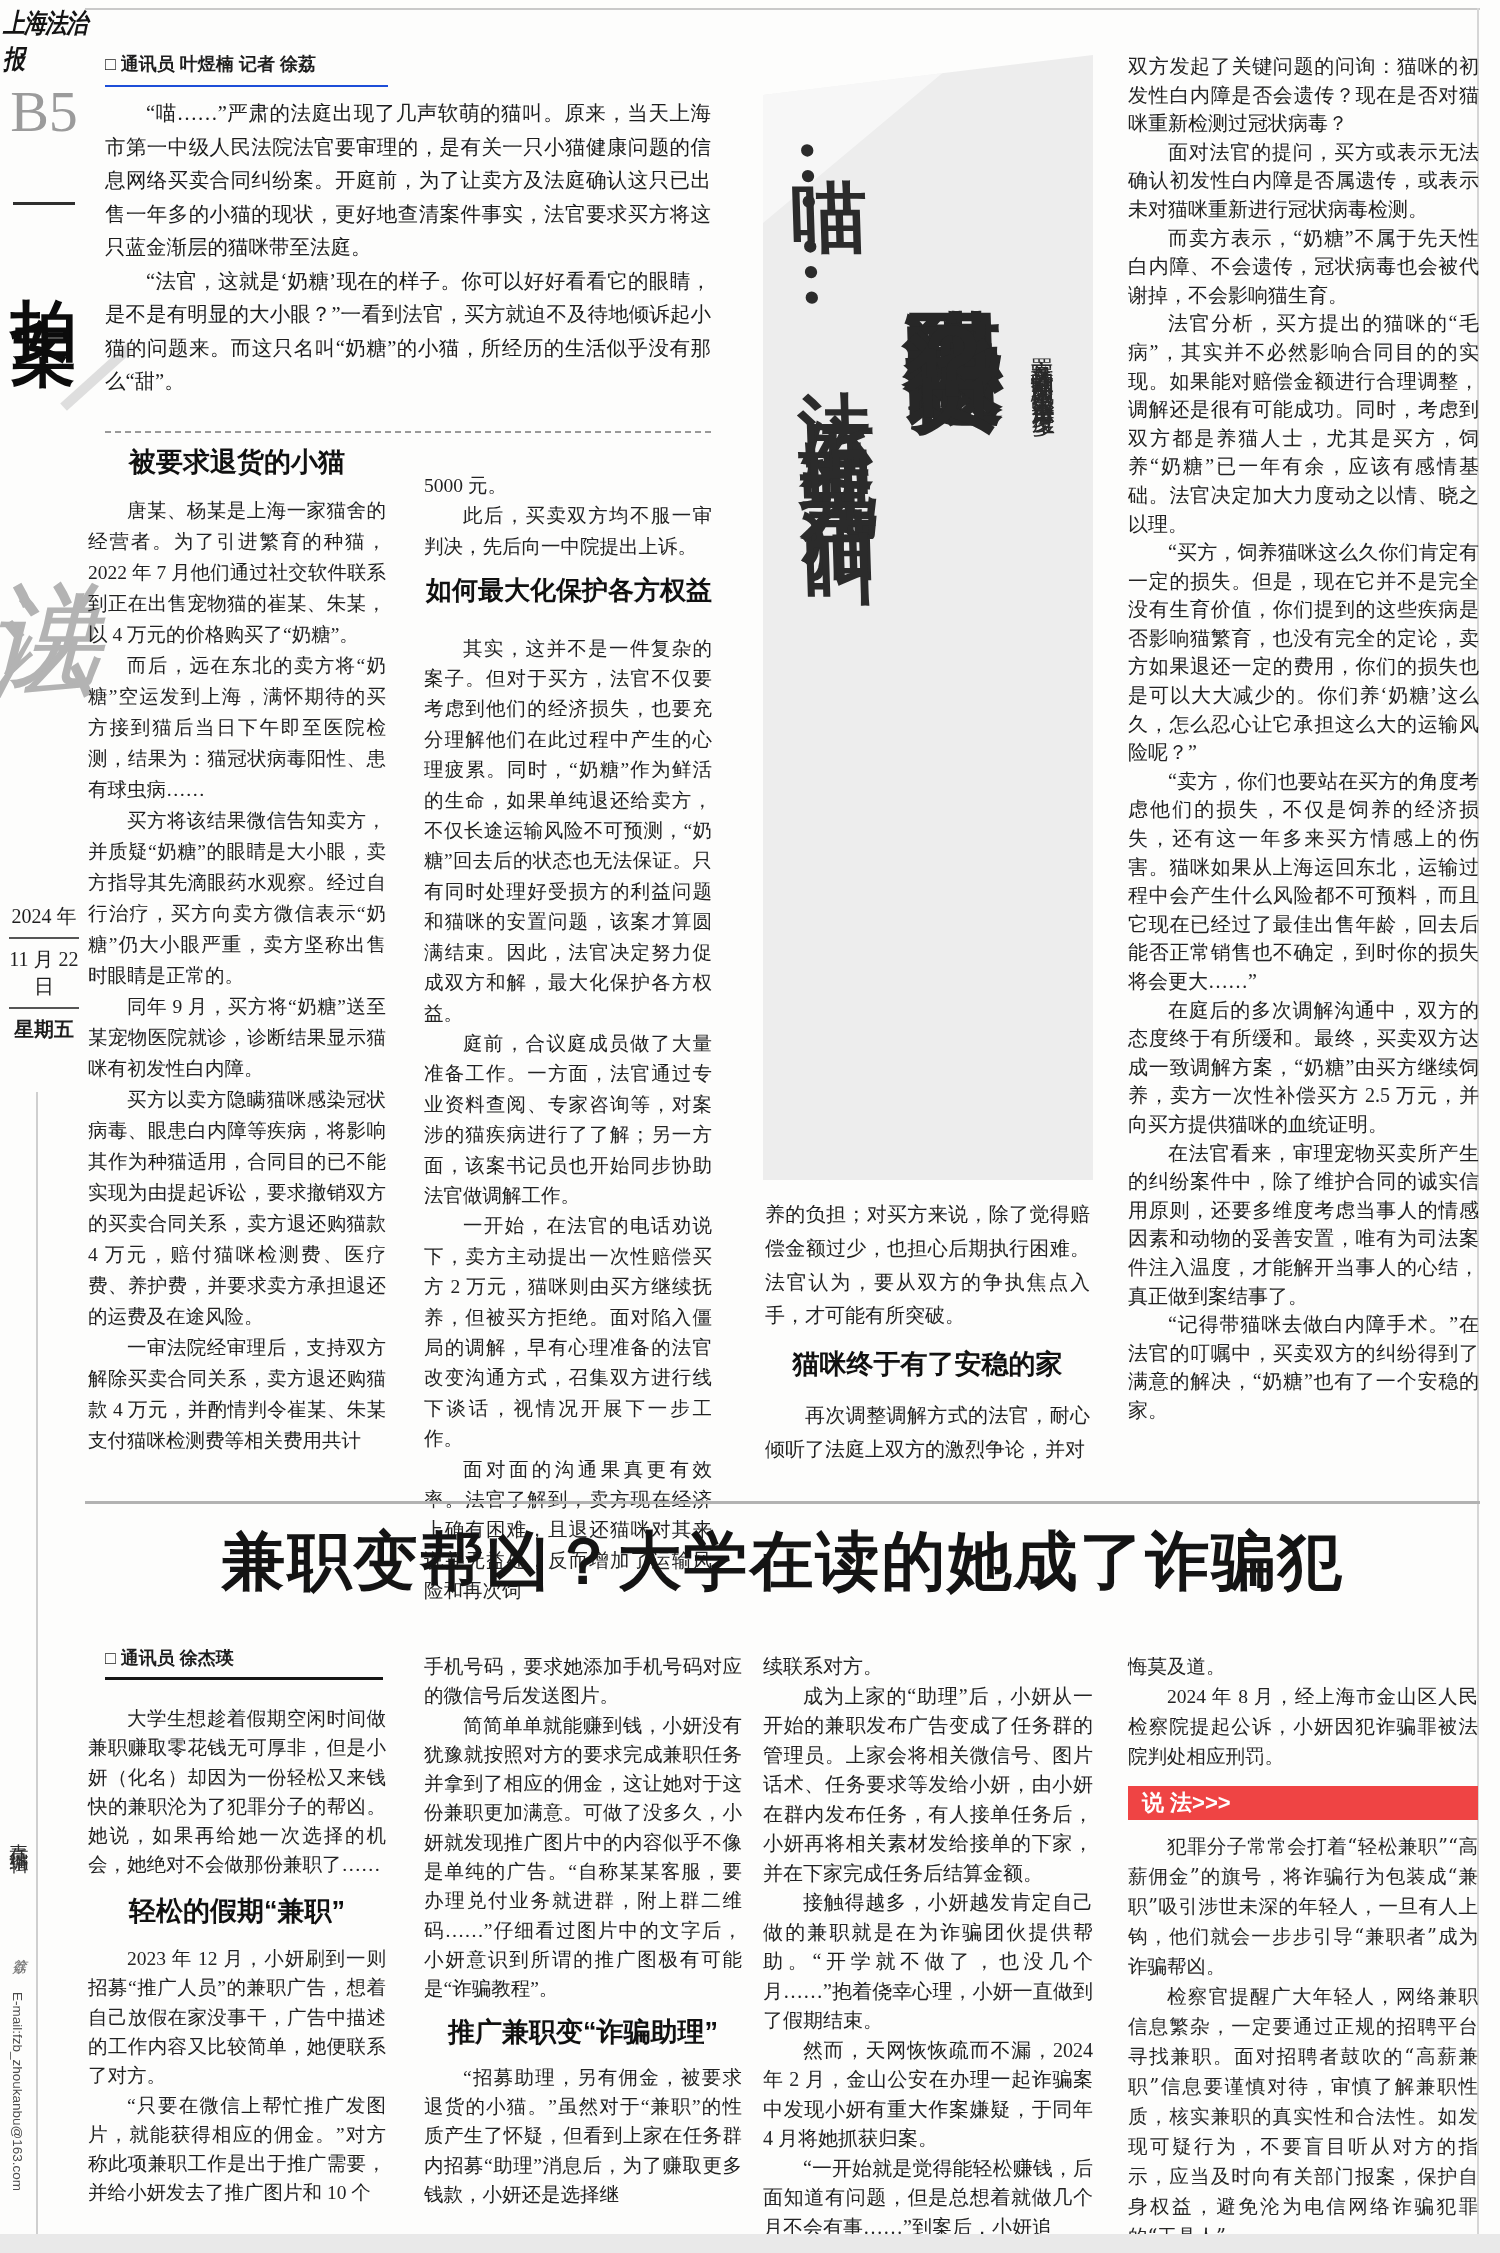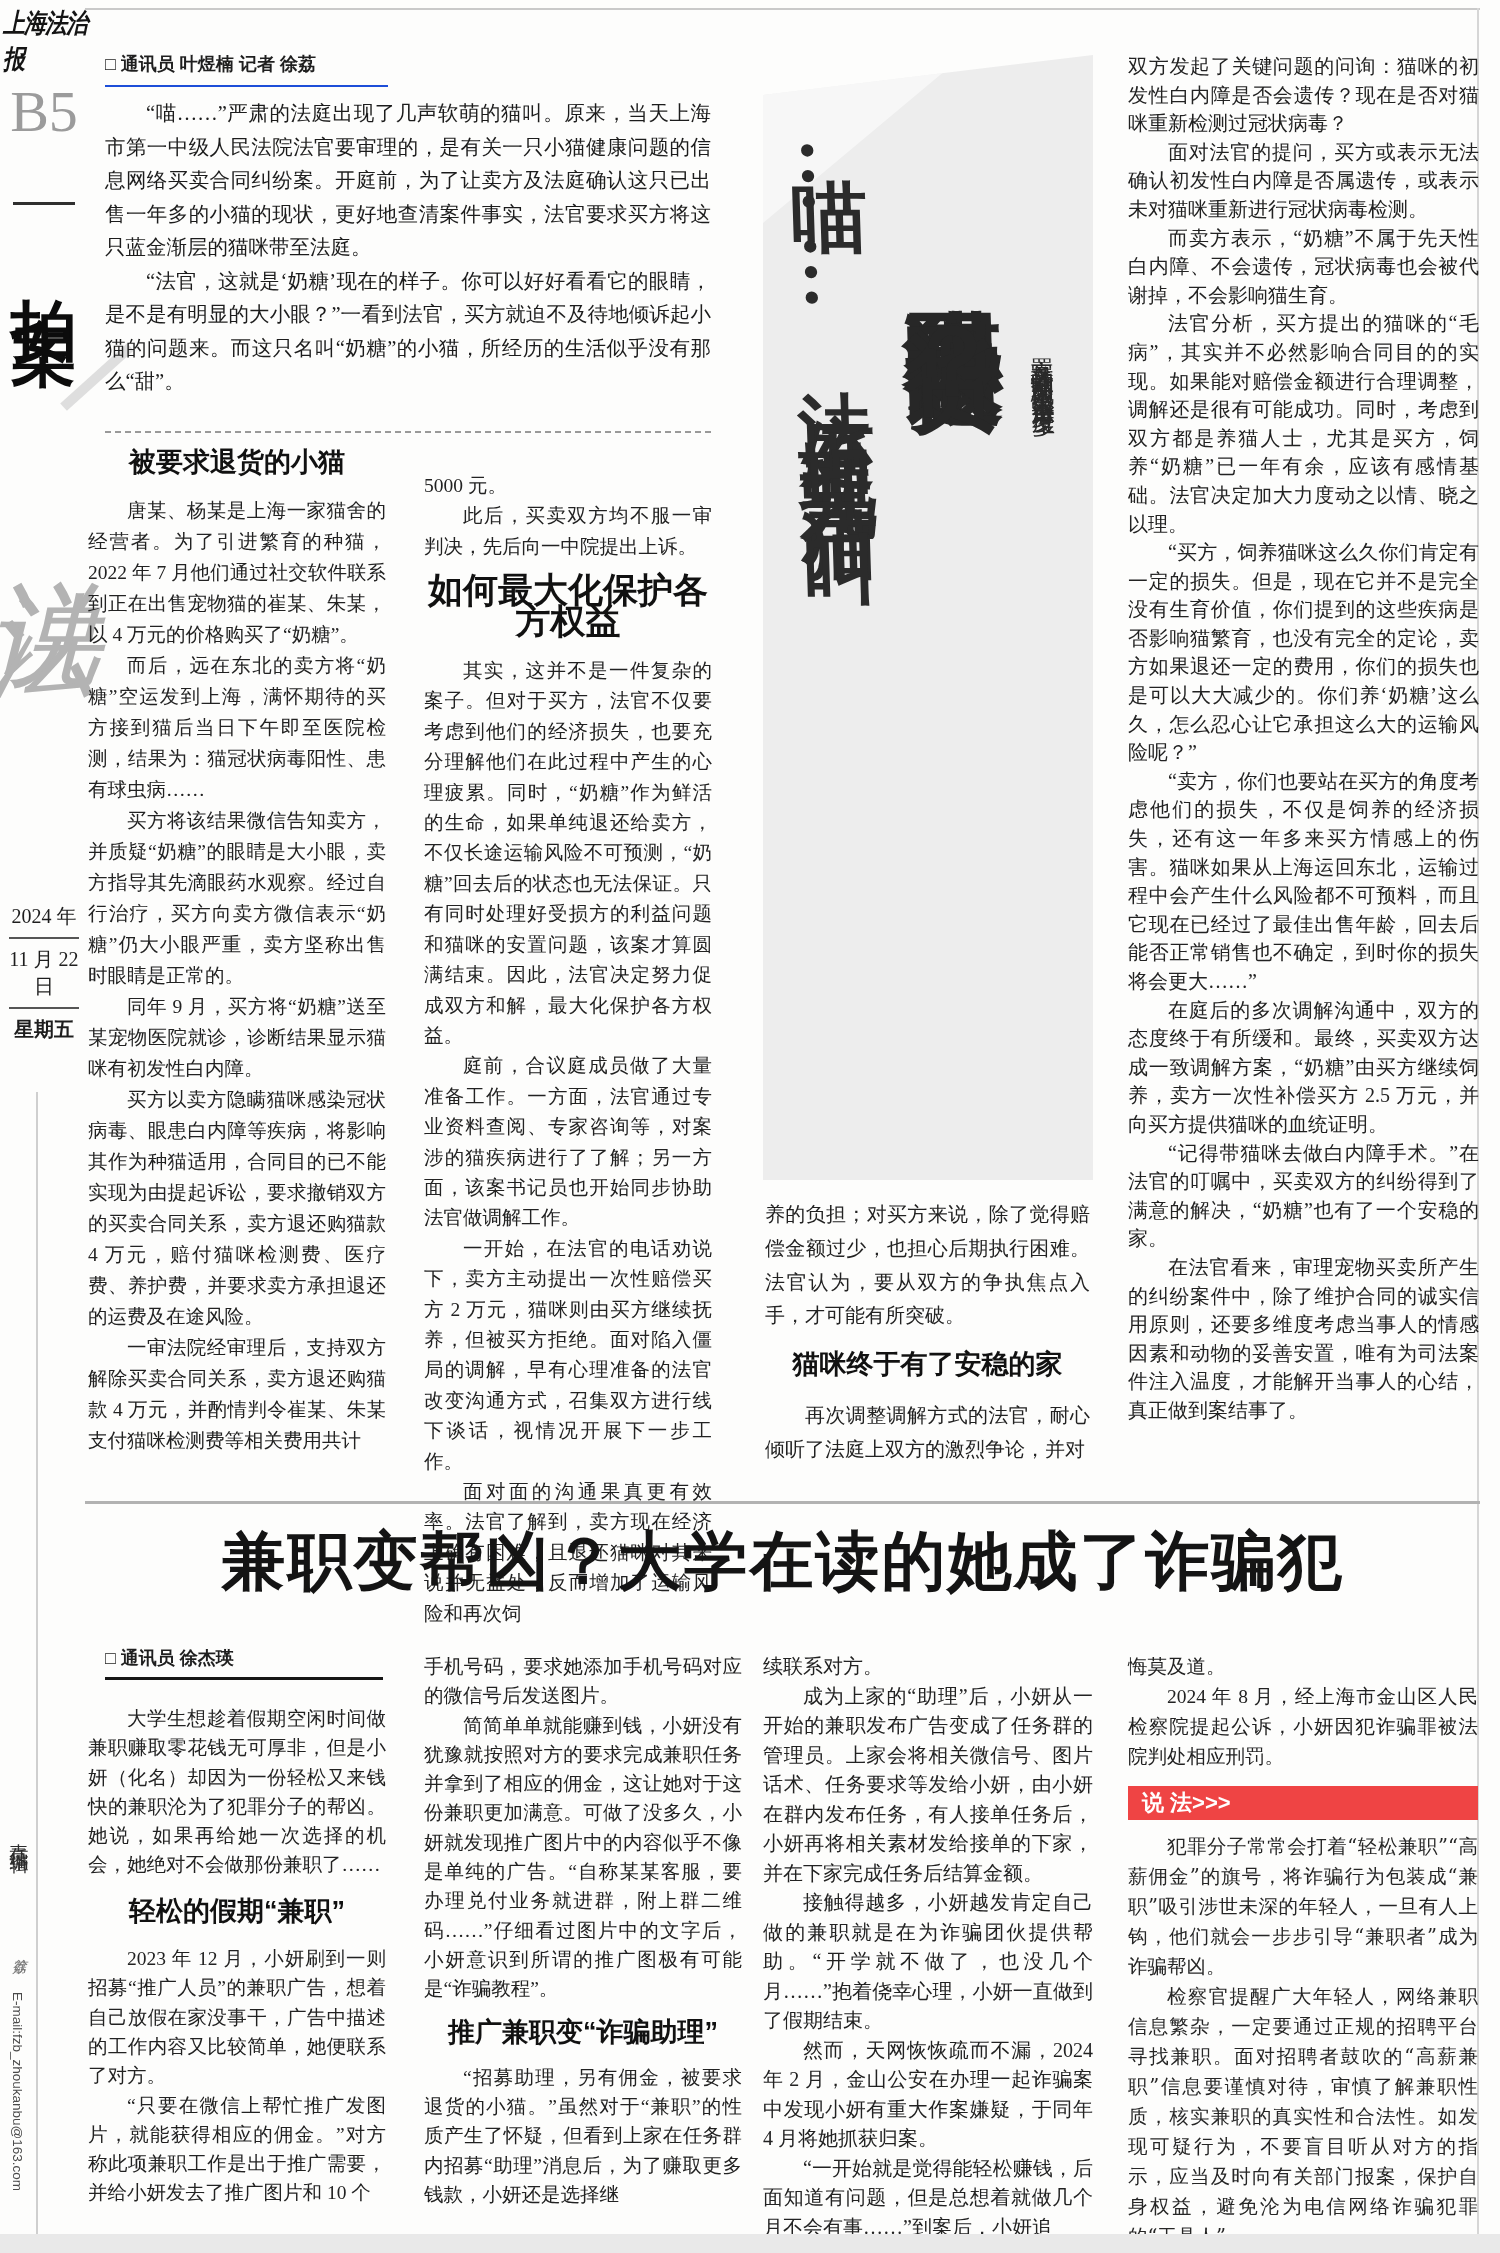--- a/index.html
+++ b/index.html
@@ -36,21 +36,21 @@
   #bottom-strip{left:0;top:2234px;width:1500px;height:19px;background:#e9e9e9;}
   
   #a1-byline{left:105px;top:52px;width:283px;font-size:18px;font-weight:bold;color:#1f1f1f;
              border-bottom:2px solid #1d4ed8;padding-bottom:9px;}
   #a1-lead{left:105px;top:97px;width:606px;height:330px;font-size:20.5px;line-height:33.5px;color:#1c1c1c;}
   #a1-dash{left:105px;top:431px;width:606px;border-top:2px dashed #999;}
   .colhead{font-family:"Liberation Sans",sans-serif;font-weight:bold;text-align:center;color:#111;}
   #a1-col1{left:88px;top:447px;width:298px;height:1048px;font-size:19.5px;line-height:31px;}
   #a1-col1 .colhead{font-size:27px;margin:0 0 17px;}
   #a1-col2{left:424px;top:471px;width:288px;height:1022px;font-size:19.5px;line-height:30.4px;}
-  #a1-col2 .colhead{font-size:35px;margin:13px 0 20px;}
+  #a1-col2 .colhead{font-size:26px;margin:13px 0 28px;text-align:right;}
   #a1-art{left:763px;top:48px;width:330px;height:1132px;background:#ededed;
           clip-path:polygon(0 47px,100% 7px,100% 100%,0 100%);}
   #a1-art:after{content:"";position:absolute;left:0;top:0;width:100%;height:100%;
           background:rgba(255,255,255,.55);clip-path:polygon(0 47px,58% 15px,0 175px);}
   #a1-kicker{left:788px;top:118px;height:1075px;width:112px;font-size:76px;font-weight:900;
              color:#2b2b2b;letter-spacing:20px;line-height:112px;transform:skewX(1.8deg);}
   #a1-main{left:898px;top:230px;height:1015px;width:134px;font-size:98px;font-weight:900;
              color:#272727;letter-spacing:3px;line-height:134px;transform:skewX(1.8deg);}
   #a1-sub{left:1030px;top:382px;height:475px;width:36px;font-size:23px;color:#2a2a2a;
              letter-spacing:-3px;line-height:36px;transform:skewX(1.5deg);}
@@ -139,22 +139,22 @@
   </div>
 
   <div class="abs just" id="a1-rcol">
     <p class="noind">双方发起了关键问题的问询：猫咪的初发性白内障是否会遗传？现在是否对猫咪重新检测过冠状病毒？</p>
     <p>面对法官的提问，买方或表示无法确认初发性白内障是否属遗传，或表示未对猫咪重新进行冠状病毒检测。</p>
     <p>而卖方表示，“奶糖”不属于先天性白内障、不会遗传，冠状病毒也会被代谢掉，不会影响猫生育。</p>
     <p>法官分析，买方提出的猫咪的“毛病”，其实并不必然影响合同目的的实现。如果能对赔偿金额进行合理调整，调解还是很有可能成功。同时，考虑到双方都是养猫人士，尤其是买方，饲养“奶糖”已一年有余，应该有感情基础。法官决定加大力度动之以情、晓之以理。</p>
     <p>“买方，饲养猫咪这么久你们肯定有一定的损失。但是，现在它并不是完全没有生育价值，你们提到的这些疾病是否影响猫繁育，也没有完全的定论，卖方如果退还一定的费用，你们的损失也是可以大大减少的。你们养‘奶糖’这么久，怎么忍心让它承担这么大的运输风险呢？”</p>
     <p>“卖方，你们也要站在买方的角度考虑他们的损失，不仅是饲养的经济损失，还有这一年多来买方情感上的伤害。猫咪如果从上海运回东北，运输过程中会产生什么风险都不可预料，而且它现在已经过了最佳出售年龄，回去后能否正常销售也不确定，到时你的损失将会更大……”</p>
     <p>在庭后的多次调解沟通中，双方的态度终于有所缓和。最终，买卖双方达成一致调解方案，“奶糖”由买方继续饲养，卖方一次性补偿买方 2.5 万元，并向买方提供猫咪的血统证明。</p>
+    <p>在法官看来，审理宠物买卖所产生的纠纷案件中，除了维护合同的诚实信用原则，还要多维度考虑当事人的情感因素和动物的妥善安置，唯有为司法案件注入温度，才能解开当事人的心结，真正做到案结事了。</p>
     <p>“记得带猫咪去做白内障手术。”在法官的叮嘱中，买卖双方的纠纷得到了满意的解决，“奶糖”也有了一个安稳的家。</p>
-    <p>在法官看来，审理宠物买卖所产生的纠纷案件中，除了维护合同的诚实信用原则，还要多维度考虑当事人的情感因素和动物的妥善安置，唯有为司法案件注入温度，才能解开当事人的心结，真正做到案结事了。</p>
   </div>
 
   <div class="abs" id="divider"></div>
 
   <div class="abs" id="a2-headline">兼职变帮凶？大学在读的她成了诈骗犯</div>
   <div class="abs sans" id="a2-byline">□ 通讯员 徐杰瑛</div>
 
   <div class="abs just" id="a2-col1">
     <p>大学生想趁着假期空闲时间做兼职赚取零花钱无可厚非，但是小妍（化名）却因为一份轻松又来钱快的兼职沦为了犯罪分子的帮凶。她说，如果再给她一次选择的机会，她绝对不会做那份兼职了……</p>
     <div class="colhead">轻松的假期“兼职”</div>

